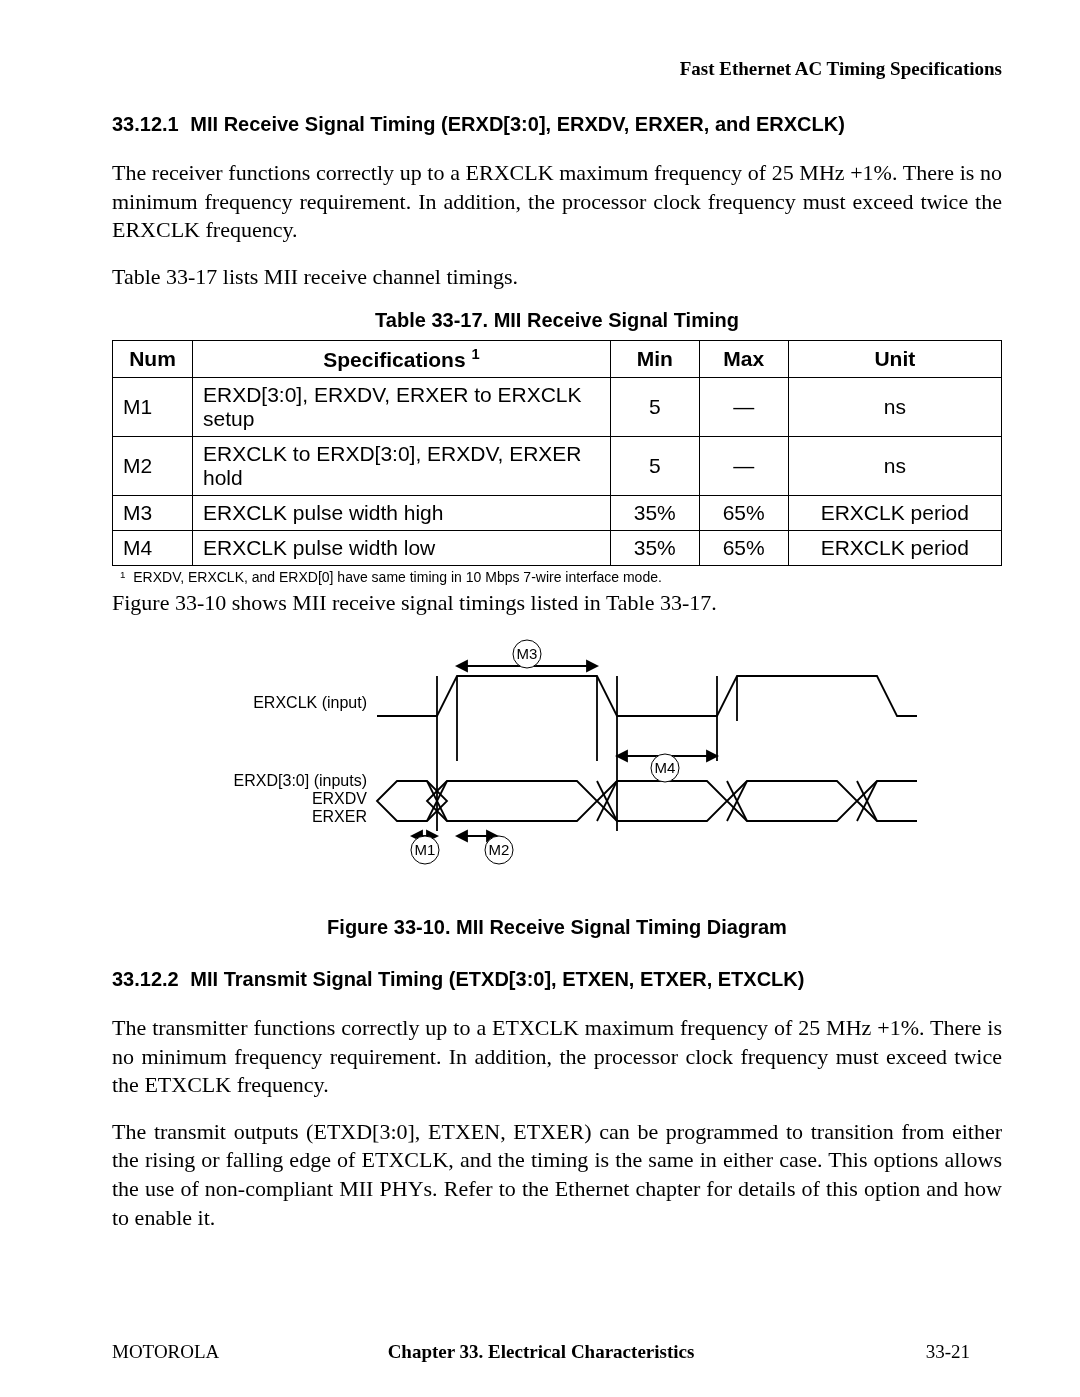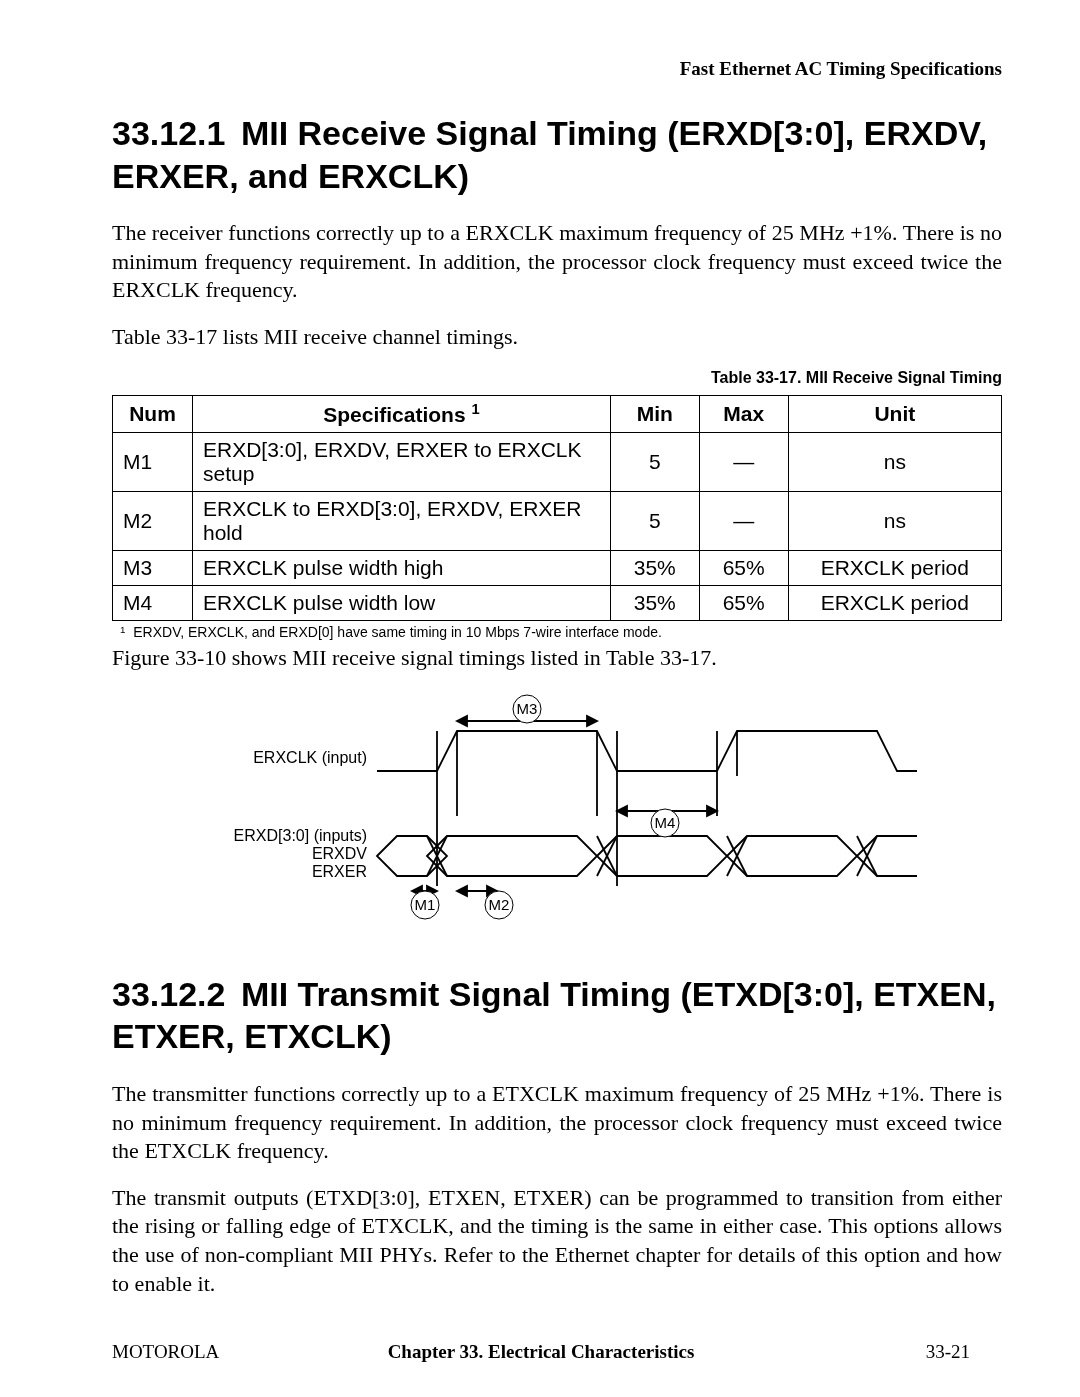--- a/index.html
+++ b/index.html
@@ -19,37 +19,37 @@
   .running-head {
     font-family: "Times New Roman", Times, serif;
     font-weight: bold;
     font-size: 19px;
     text-align: right;
     margin-bottom: 32px;
   }
   h2.sect-title {
     font-family: Helvetica, Arial, sans-serif;
     font-weight: bold;
-    font-size: 34px;
+    font-size: 20px;
     line-height: 1.25;
     margin: 0 0 22px 0;
   }
   .sect-num { display: inline-block; }
   .sect-text { display: inline; padding-left: 6px; }
   p.body {
     font-size: 22px;
     line-height: 1.3;
     margin: 0 0 18px 0;
     text-align: justify;
   }
   .tbl-caption, .fig-caption {
     font-family: Helvetica, Arial, sans-serif;
     font-weight: bold;
-    font-size: 16px;
-    text-align: right;
+    font-size: 20px;
+    text-align: center;
     margin: 4px 0 8px 0;
   }
   table.spec {
     border-collapse: collapse;
     width: 100%;
     font-family: Helvetica, Arial, sans-serif;
     font-size: 21px;
   }
   table.spec th, table.spec td {
     border: 1px solid #000;
@@ -211,20 +211,21 @@
   <text x="330" y="23" text-anchor="middle" font-family="Helvetica,Arial" font-size="15">M3</text>
   <circle cx="468" cy="132" r="14" fill="#fff" stroke="#000"></circle>
   <text x="468" y="137" text-anchor="middle" font-family="Helvetica,Arial" font-size="15">M4</text>
   <circle cx="228" cy="214" r="14" fill="#fff" stroke="#000"></circle>
   <text x="228" y="219" text-anchor="middle" font-family="Helvetica,Arial" font-size="15">M1</text>
   <circle cx="302" cy="214" r="14" fill="#fff" stroke="#000"></circle>
   <text x="302" y="219" text-anchor="middle" font-family="Helvetica,Arial" font-size="15">M2</text>
 </svg>
 </div>
 
+<div class="fig-caption">Figure 33-10. MII Receive Signal Timing Diagram</div>
 
 <h2 class="sect-title" style="margin-top:28px">
   <span class="sect-num">33.12.2</span>
   <span class="sect-text">MII Transmit Signal Timing (ETXD[3:0], ETXEN, ETXER, ETXCLK)</span>
 </h2>
 
 <p class="body">The transmitter functions correctly up to a ETXCLK maximum frequency of 25 MHz +1%. There is no minimum frequency requirement. In addition, the processor clock frequency must exceed twice the ETXCLK frequency.</p>
 <p class="body">The transmit outputs (ETXD[3:0], ETXEN, ETXER) can be programmed to transition from either the rising or falling edge of ETXCLK, and the timing is the same in either case. This options allows the use of non-compliant MII PHYs. Refer to the Ethernet chapter for details of this option and how to enable it.</p>
 
 <div class="footer">

